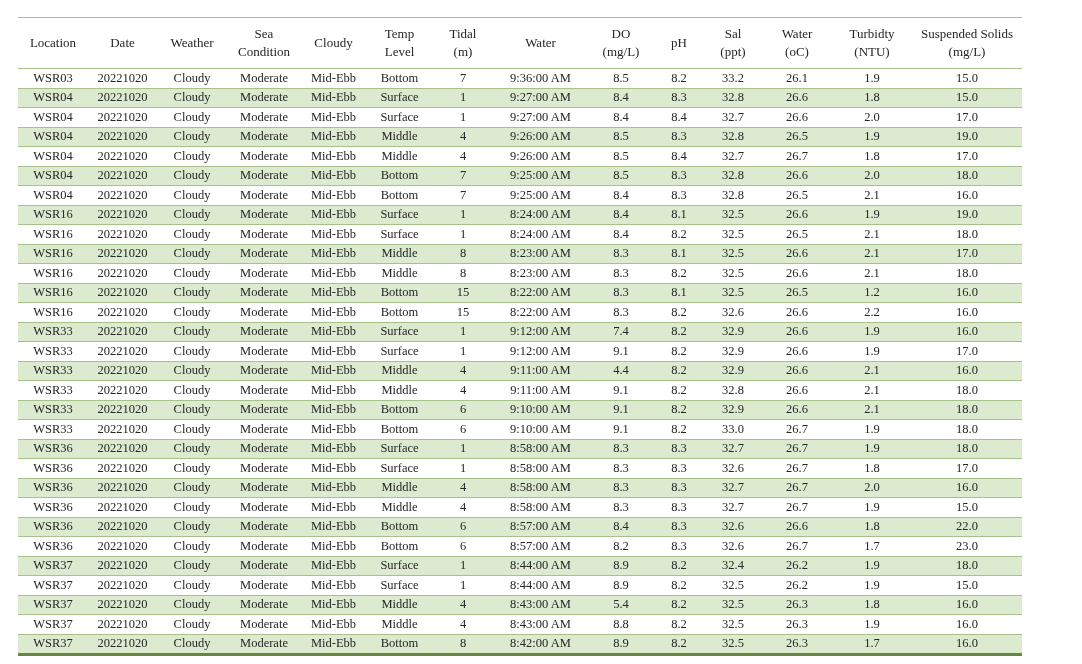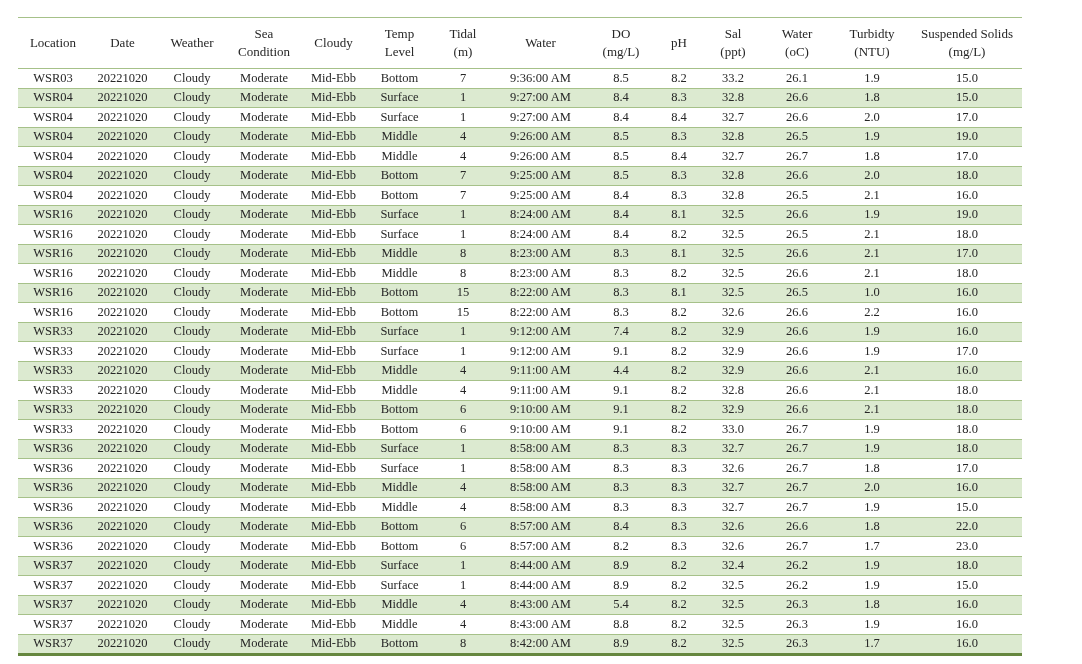--- a/index.html
+++ b/index.html
@@ -278,21 +278,21 @@
           <td>Cloudy</td>
           <td>Moderate</td>
           <td>Mid-Ebb</td>
           <td>Bottom</td>
           <td>15</td>
           <td>8:22:00 AM</td>
           <td>8.3</td>
           <td>8.1</td>
           <td>32.5</td>
           <td>26.5</td>
-          <td>1.0</td>
+          <td>1.2</td>
           <td>16.0</td>
         </tr>
         <tr>
           <td>WSR16</td>
           <td>20221020</td>
           <td>Cloudy</td>
           <td>Moderate</td>
           <td>Mid-Ebb</td>
           <td>Bottom</td>
           <td>15</td>

